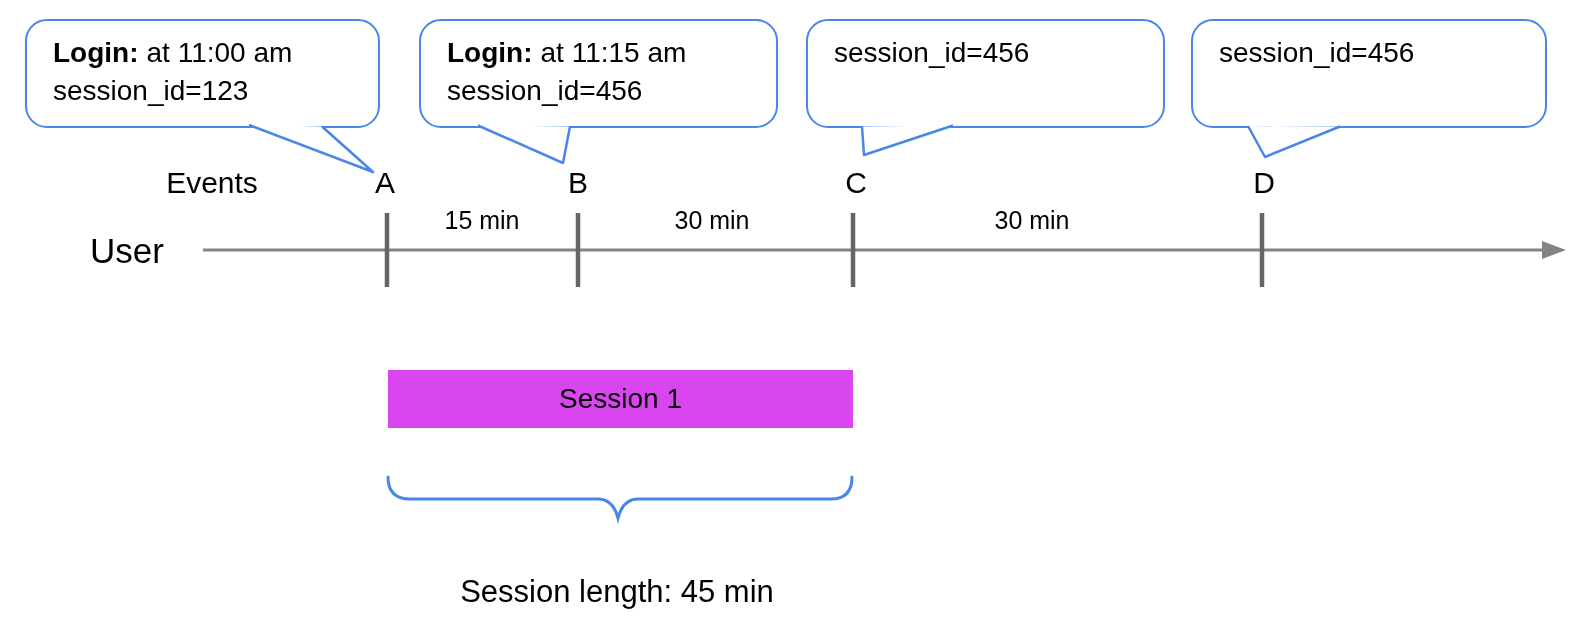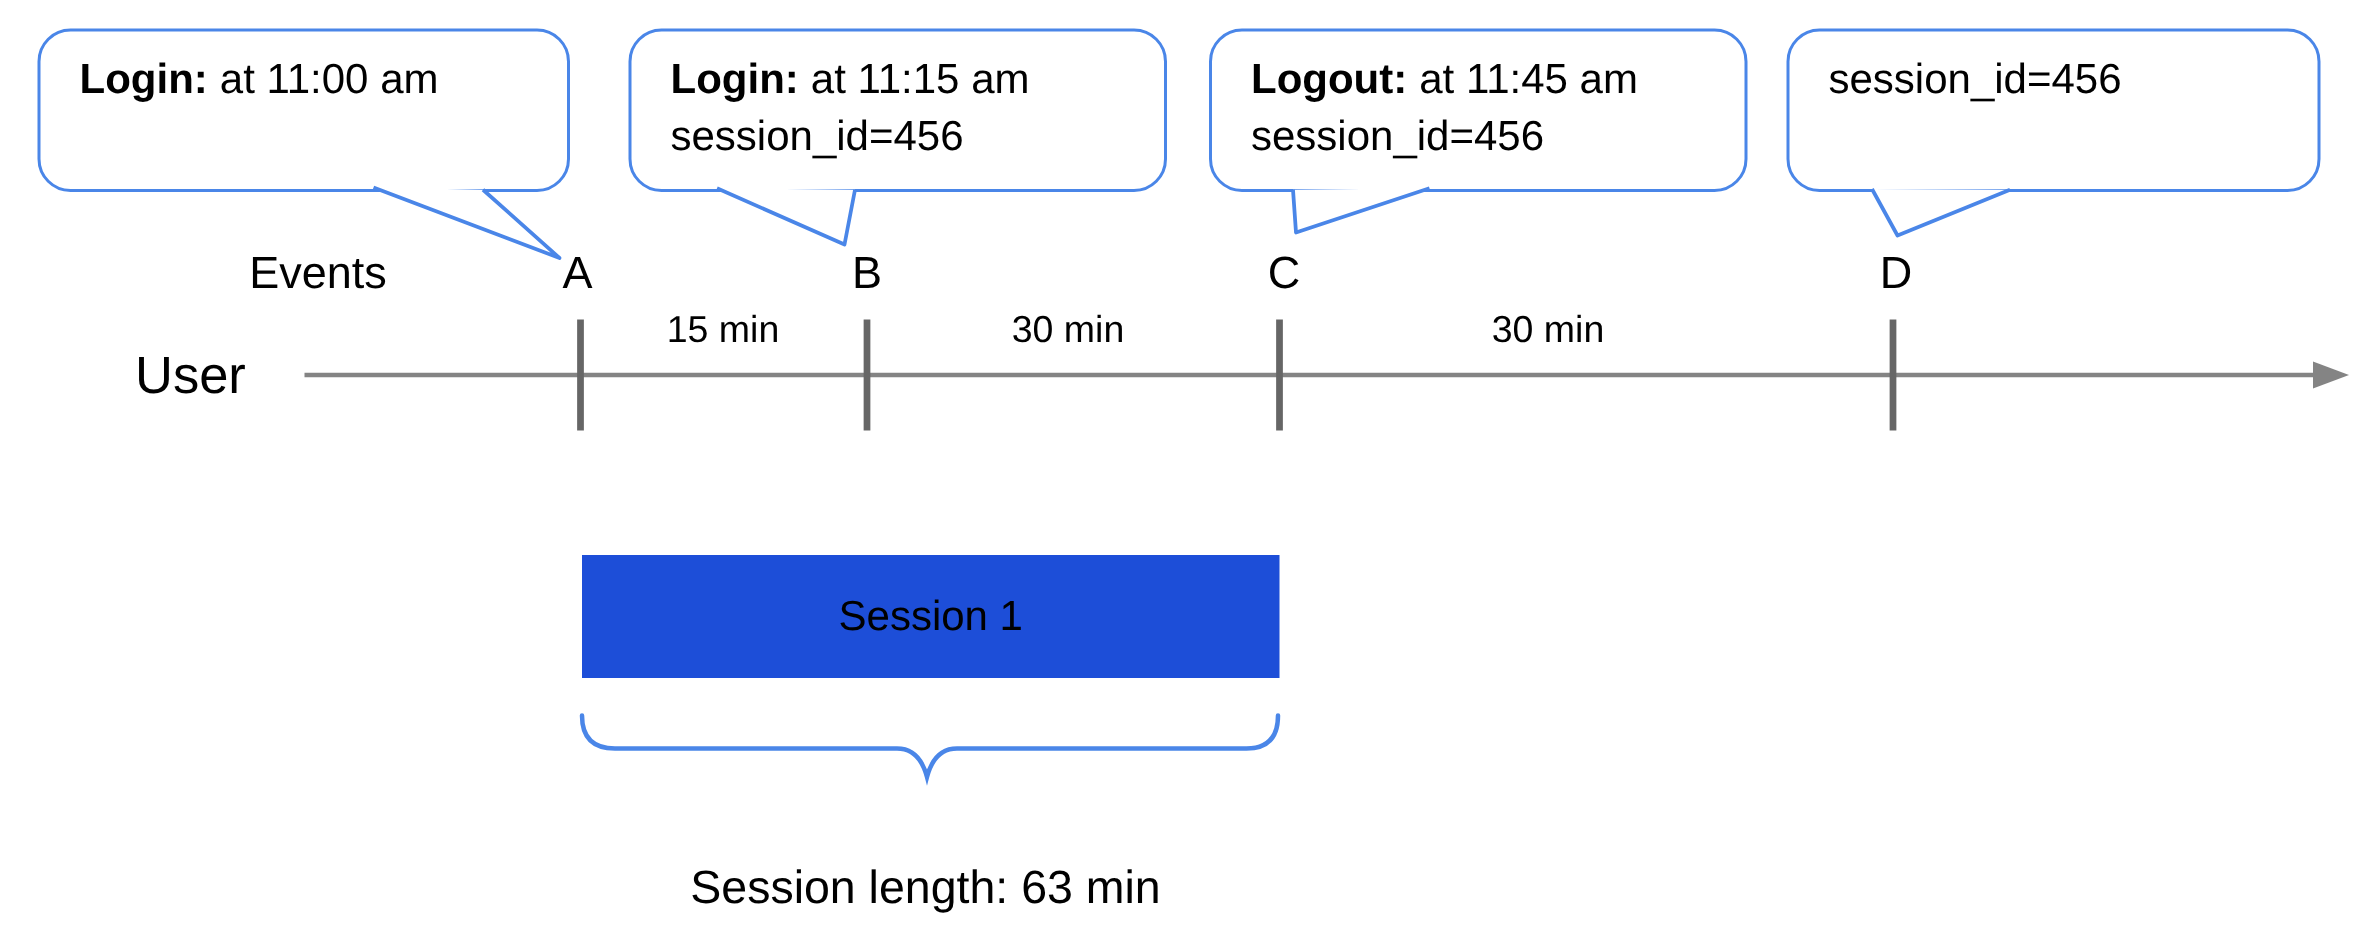--- a/index.html
+++ b/index.html
@@ -16,40 +16,40 @@
   .bubble .evt { font-weight:bold; margin-right:8px; }
   
   svg.overlay { position:absolute; left:0; top:0; z-index:3; pointer-events:none; }
   
   .lbl { position:absolute; white-space:nowrap; z-index:2; }
   .row-label   { left:90px;  top:231px; font-size:35px; }
   .axis-label  { top:166px; font-size:30px; transform:translateX(-50%); }
   .marker      { top:166px; font-size:30px; transform:translateX(-50%); }
   .interval    { top:206px; font-size:25px; transform:translateX(-50%); }
   .session-box {
-    position:absolute; left:388px; top:370px; width:465px; height:82px;
-    background:#1d4ed8; display:flex; align-items:center; justify-content:center;
+    position:absolute; left:388px; top:370px; width:465px; height:58px;
+    background:#d946ef; display:flex; align-items:center; justify-content:center;
     font-size:28px; z-index:1;
   }
   .session-length { left:617px; top:574px; font-size:31px; transform:translateX(-50%); }
 </style>
 </head>
 <body>
 
 <div class="canvas">
 
   <div class="bubble" style="left:25px; width:355px;">
     <div><span class="evt">Login:</span><span>at 11:00 am</span></div>
+    <div>session_id=123</div>
   </div>
   <div class="bubble" style="left:419px; width:359px;">
     <div><span class="evt">Login:</span><span>at 11:15 am</span></div>
     <div>session_id=456</div>
   </div>
   <div class="bubble" style="left:806px; width:359px;">
-    <div><span class="evt">Logout:</span><span>at 11:45 am</span></div>
     <div>session_id=456</div>
   </div>
   <div class="bubble" style="left:1191px; width:356px;">
     <div>session_id=456</div>
   </div>
 
   <div class="lbl row-label">User</div>
   <div class="lbl axis-label" style="left:212px;">Events</div>
 
   <div class="lbl marker" style="left:385px;">A</div>
@@ -58,21 +58,21 @@
   <div class="lbl marker" style="left:1264px;">D</div>
 
   <div class="lbl interval" style="left:482px;">15 min</div>
   <div class="lbl interval" style="left:712px;">30 min</div>
   <div class="lbl interval" style="left:1032px;">30 min</div>
 
   <div class="session-box">
     <span>Session 1</span>
   </div>
 
-  <div class="lbl session-length">Session length: 63 min</div>
+  <div class="lbl session-length">Session length: 45 min</div>
 
   <svg class="overlay" width="1574" height="630" viewBox="0 0 1574 630">
 
     <path d="M 249,125 L 373,172 L 322,126.5" fill="#ffffff" stroke="#4a86e8" stroke-width="2.5" stroke-linejoin="round"></path>
     <path d="M 478,125.5 L 563,163 L 570,126.5" fill="#ffffff" stroke="#4a86e8" stroke-width="2.5" stroke-linejoin="round"></path>
     <path d="M 953,125.5 L 864,155 L 862,126.5" fill="#ffffff" stroke="#4a86e8" stroke-width="2.5" stroke-linejoin="round"></path>
     <path d="M 1248,126 L 1265,157 L 1340,126.5" fill="#ffffff" stroke="#4a86e8" stroke-width="2.5" stroke-linejoin="round"></path>
 
     <line x1="203" y1="250" x2="1546" y2="250" stroke="#848484" stroke-width="3"></line>
     <polygon points="1542,241 1566,250 1542,259" fill="#848484"></polygon>

